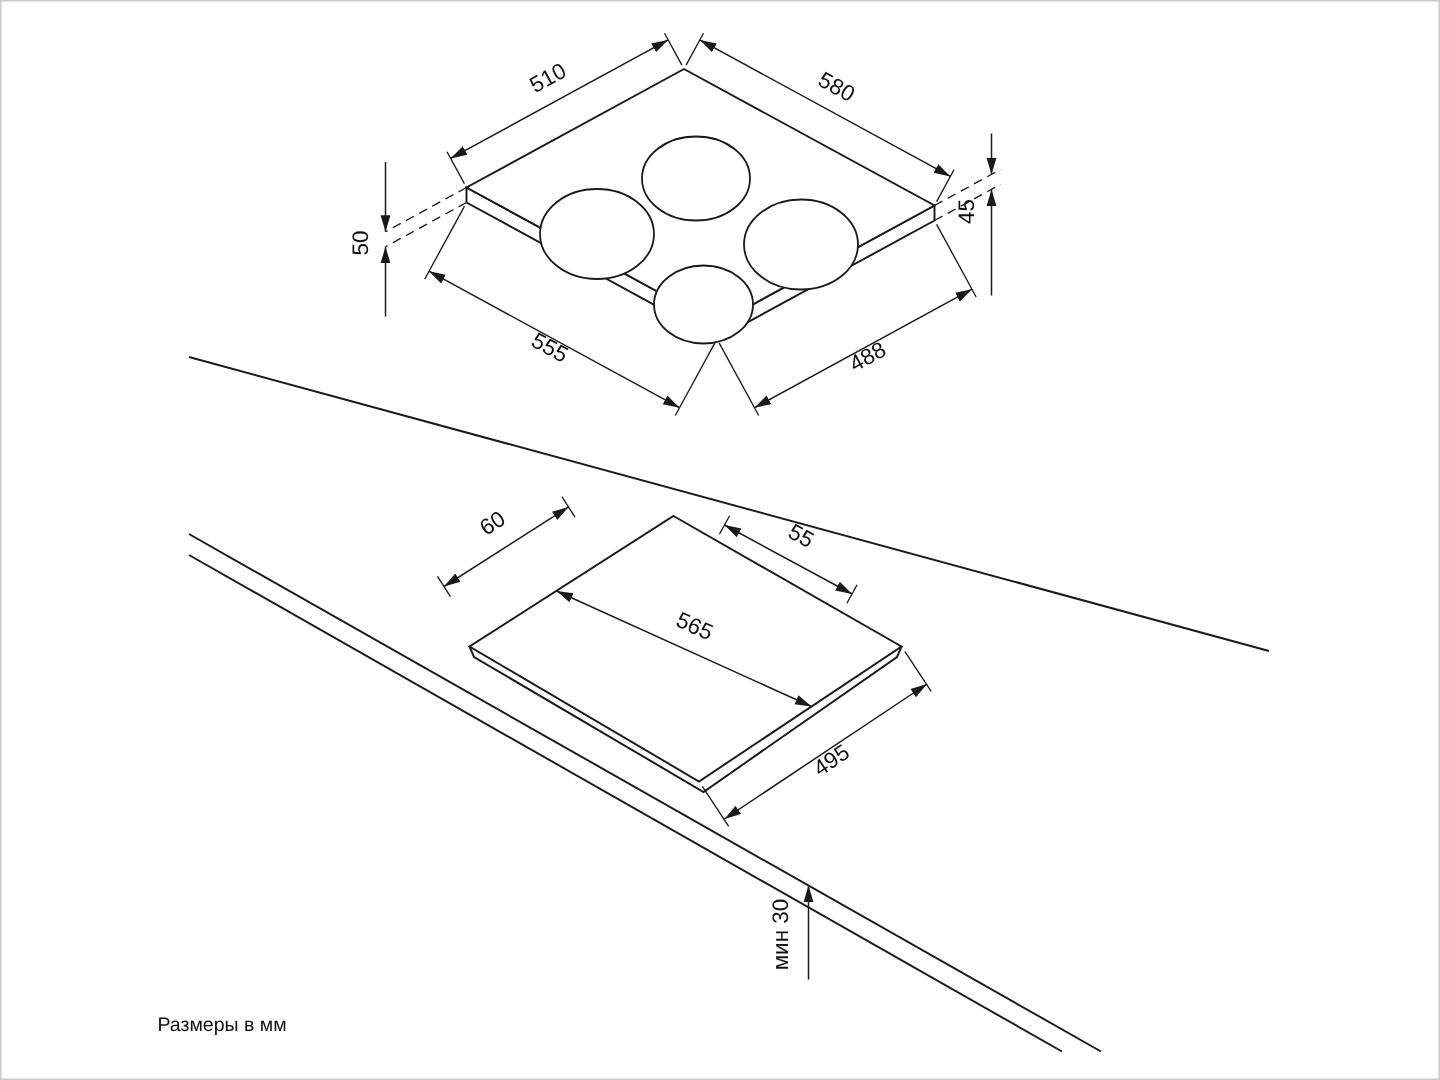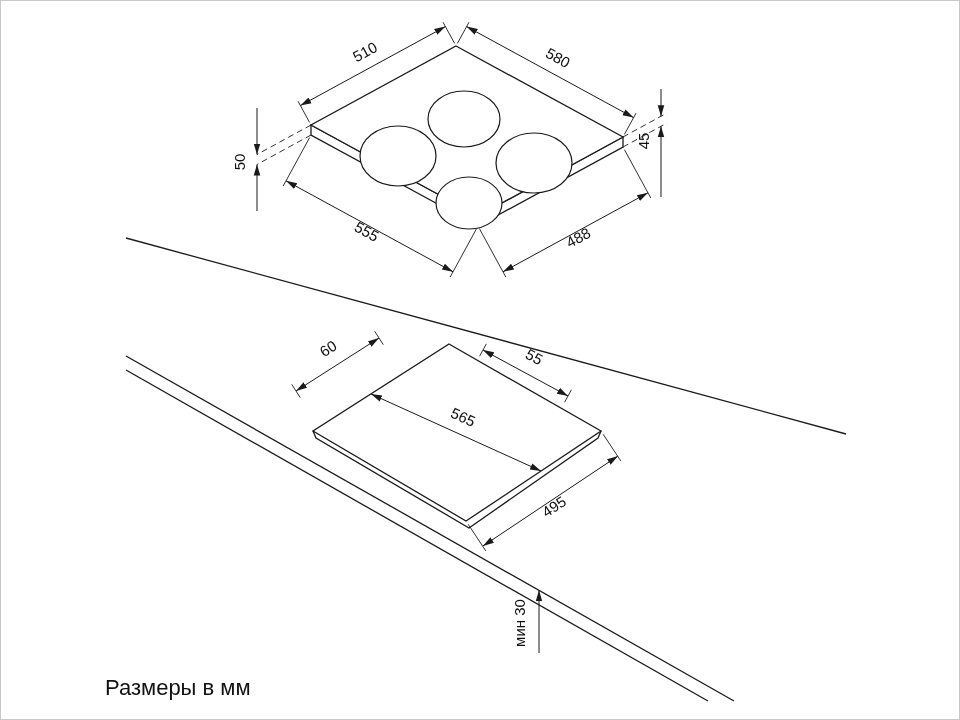--- a/index.html
+++ b/index.html
@@ -24,21 +24,21 @@
   .dash{stroke-width:0.9;stroke-dasharray:6 4;}
   .dimtext{
     font-size:15px;
     fill:#111111;
     font-family:"Liberation Sans","DejaVu Sans",sans-serif;
   }
   #arrowhead{fill:#1a1a1a;}
   .caption{
     position:absolute;
     left:104px;top:674px;
-    font-size:22px;
+    font-size:13px;
     color:#111111;
   }
 </style>
 </head>
 <body>
 
 <div class="page">
 
   <svg width="958" height="718" viewBox="0 0 958 718">
     <defs>

